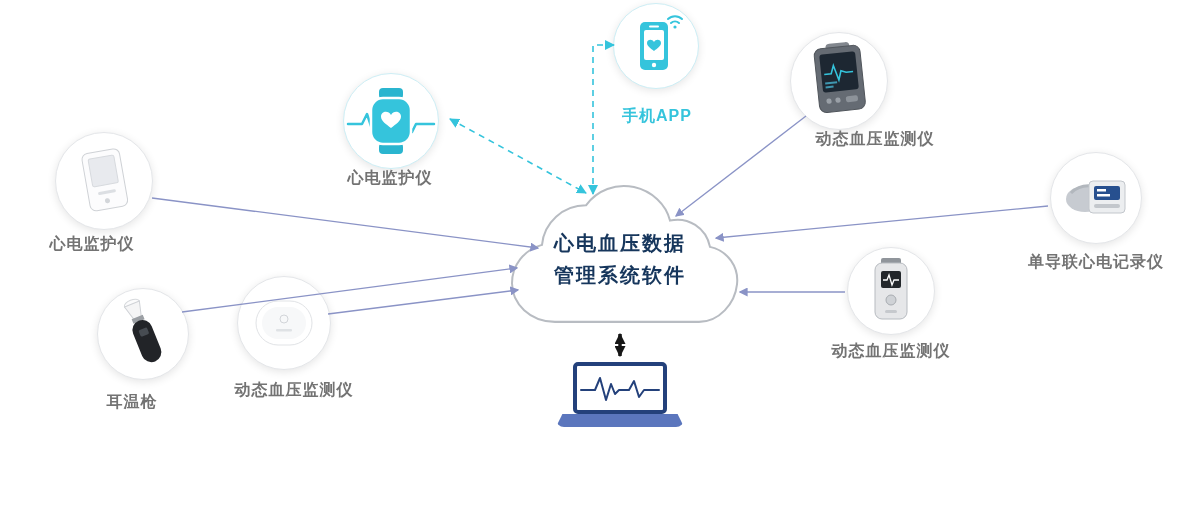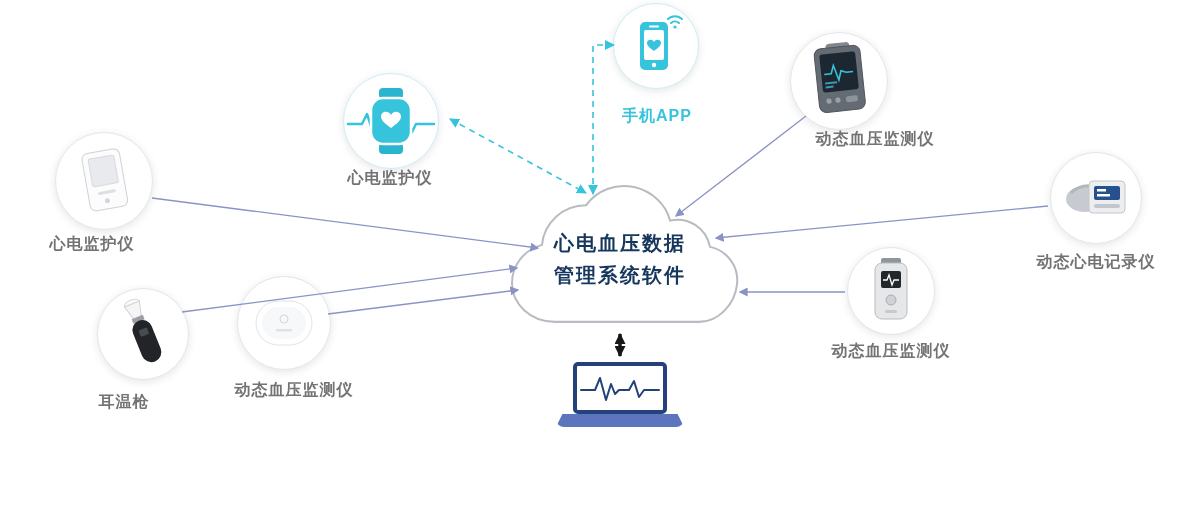--- a/index.html
+++ b/index.html
@@ -65,21 +65,21 @@
       <svg width="90" height="90" viewBox="0 0 90 90">
         <g transform="rotate(-22 45 45)">
           <ellipse cx="46" cy="13" rx="8" ry="4" fill="#fbfbfc" stroke="#d6d9dc"></ellipse>
           <path d="M38 13 L54 13 L50 28 L42 28 Z" fill="#f5f5f6" stroke="#cfd2d6"></path>
           <rect x="40" y="27" width="12" height="5" fill="#9b9fa4"></rect>
           <rect x="36" y="31" width="20" height="44" rx="10" fill="#222428"></rect>
           <rect x="42" y="40" width="9" height="7" rx="1.5" fill="#474c52"></rect>
         </g>
       </svg>
     </div>
-    <div class="label" style="left:124px;top:392px">耳温枪</div>
+    <div class="label" style="left:132px;top:392px">耳温枪</div>
   </div>
 
   <div>
     <div class="circle" style="left:237px;top:276px;width:92px;height:92px">
       <svg width="92" height="92" viewBox="0 0 92 92">
         <rect x="18" y="24" width="56" height="44" rx="22" fill="#ffffff" stroke="#e1e3e6"></rect>
         <rect x="24" y="30" width="44" height="32" rx="16" fill="#f7f8f9"></rect>
         <circle cx="46" cy="42" r="4" fill="none" stroke="#d2d5d9"></circle>
         <rect x="38" y="52" width="16" height="2.5" rx="1" fill="#dfe2e5"></rect>
       </svg>
@@ -140,21 +140,21 @@
       <svg width="90" height="90" viewBox="0 0 90 90">
         <ellipse cx="34" cy="46" rx="19" ry="13" fill="#c7cbd1"></ellipse>
         <path d="M20 40 q10 -10 26 -6" fill="none" stroke="#b2b7bd" stroke-width="3"></path>
         <rect x="38" y="28" width="36" height="32" rx="4" fill="#eceef0" stroke="#c3c7cc"></rect>
         <rect x="43" y="33" width="26" height="14" rx="2" fill="#27508f"></rect>
         <rect x="46" y="36" width="9" height="2.5" fill="#ffffff"></rect>
         <rect x="46" y="41" width="13" height="2.5" fill="#ffffff"></rect>
         <rect x="43" y="51" width="26" height="4" rx="2" fill="#c3c7cc"></rect>
       </svg>
     </div>
-    <div class="label" style="left:1096px;top:252px">动态心电记录仪</div>
+    <div class="label" style="left:1096px;top:252px">单导联心电记录仪</div>
   </div>
 
   <div>
     <div class="circle" style="left:847px;top:247px;width:86px;height:86px">
       <svg width="86" height="86" viewBox="0 0 86 86">
         <rect x="33" y="10" width="20" height="9" rx="2" fill="#90959b"></rect>
         <rect x="27" y="15" width="32" height="56" rx="7" fill="#e6e7e9" stroke="#b7bbc0"></rect>
         <rect x="33" y="23" width="20" height="17" rx="2" fill="#23272b"></rect>
         <polyline points="35,32 39,32 41,27 44,37 46,32 51,32" fill="none" stroke="#ffffff" stroke-width="1.3"></polyline>
         <circle cx="43" cy="52" r="5" fill="#cfd2d6" stroke="#a8acb1"></circle>

